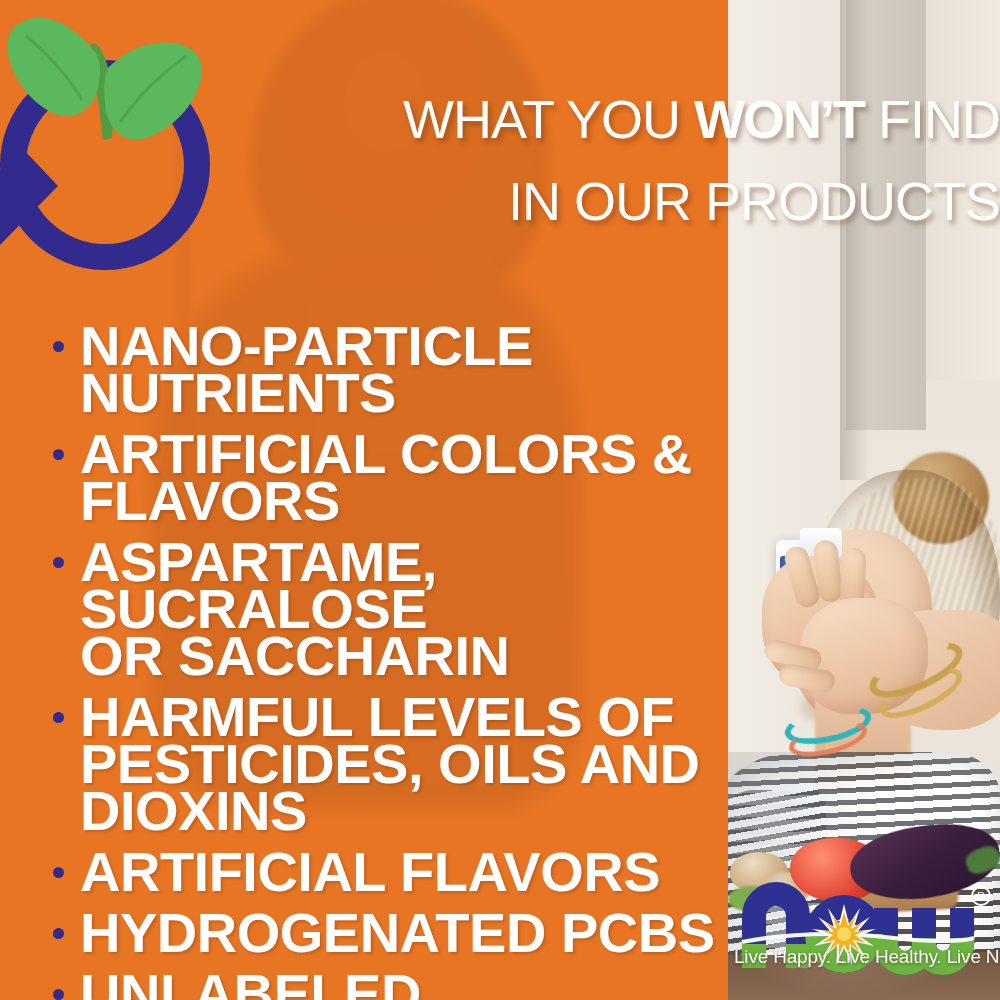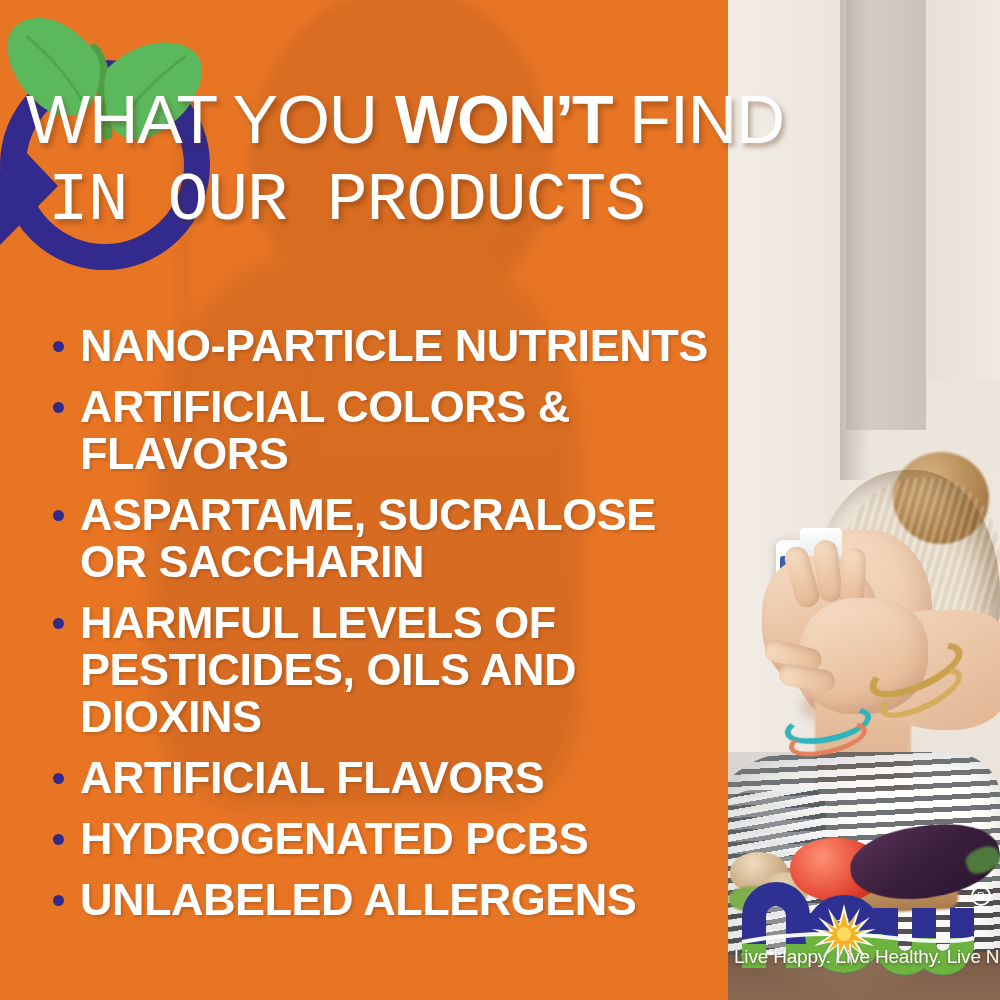--- a/index.html
+++ b/index.html
@@ -261,46 +261,46 @@
     background:linear-gradient(180deg,rgba(60,38,14,.45),rgba(60,38,14,0));
     filter:blur(5px);
   }
 
   
   .magnifier{position:absolute;left:-60px;top:-10px;width:360px;height:340px;}
 
   
   .headline{
     position:absolute;left:0;top:78px;width:1000px;
-    text-align:left;
+    text-align:right;
     color:#fff;
     font-family:"Liberation Sans",sans-serif;
     font-weight:400;
-    font-size:68px;
+    font-size:54px;
     line-height:82px;
     letter-spacing:-1px;
     text-shadow:3px 4px 5px rgba(90,45,15,.38);
     white-space:nowrap;
   }
   .headline .l1{display:block;padding-left:26px;}
-  .headline .l2{display:block;padding-left:48px;font-family:Liberation Mono, monospace;}
+  .headline .l2{display:block;padding-left:48px;}
   .headline b{font-weight:700;letter-spacing:-2px;}
 
   
   .bullets{
     position:absolute;left:48px;top:322px;width:680px;
   }
   .bullet-item{
     position:relative;
     padding-left:32px;
     margin-bottom:14px;
     color:#fff;
     font-family:"Liberation Sans",sans-serif;
     font-weight:700;
-    font-size:45px;
+    font-size:56px;
     line-height:47px;
     letter-spacing:-0.5px;
     text-shadow:2px 2px 3px rgba(95,48,16,.28);
   }
   .bullet-item::before{
     content:"";
     position:absolute;left:5px;top:19px;
     width:11px;height:11px;border-radius:50%;
     background:#332a8d;
   }

